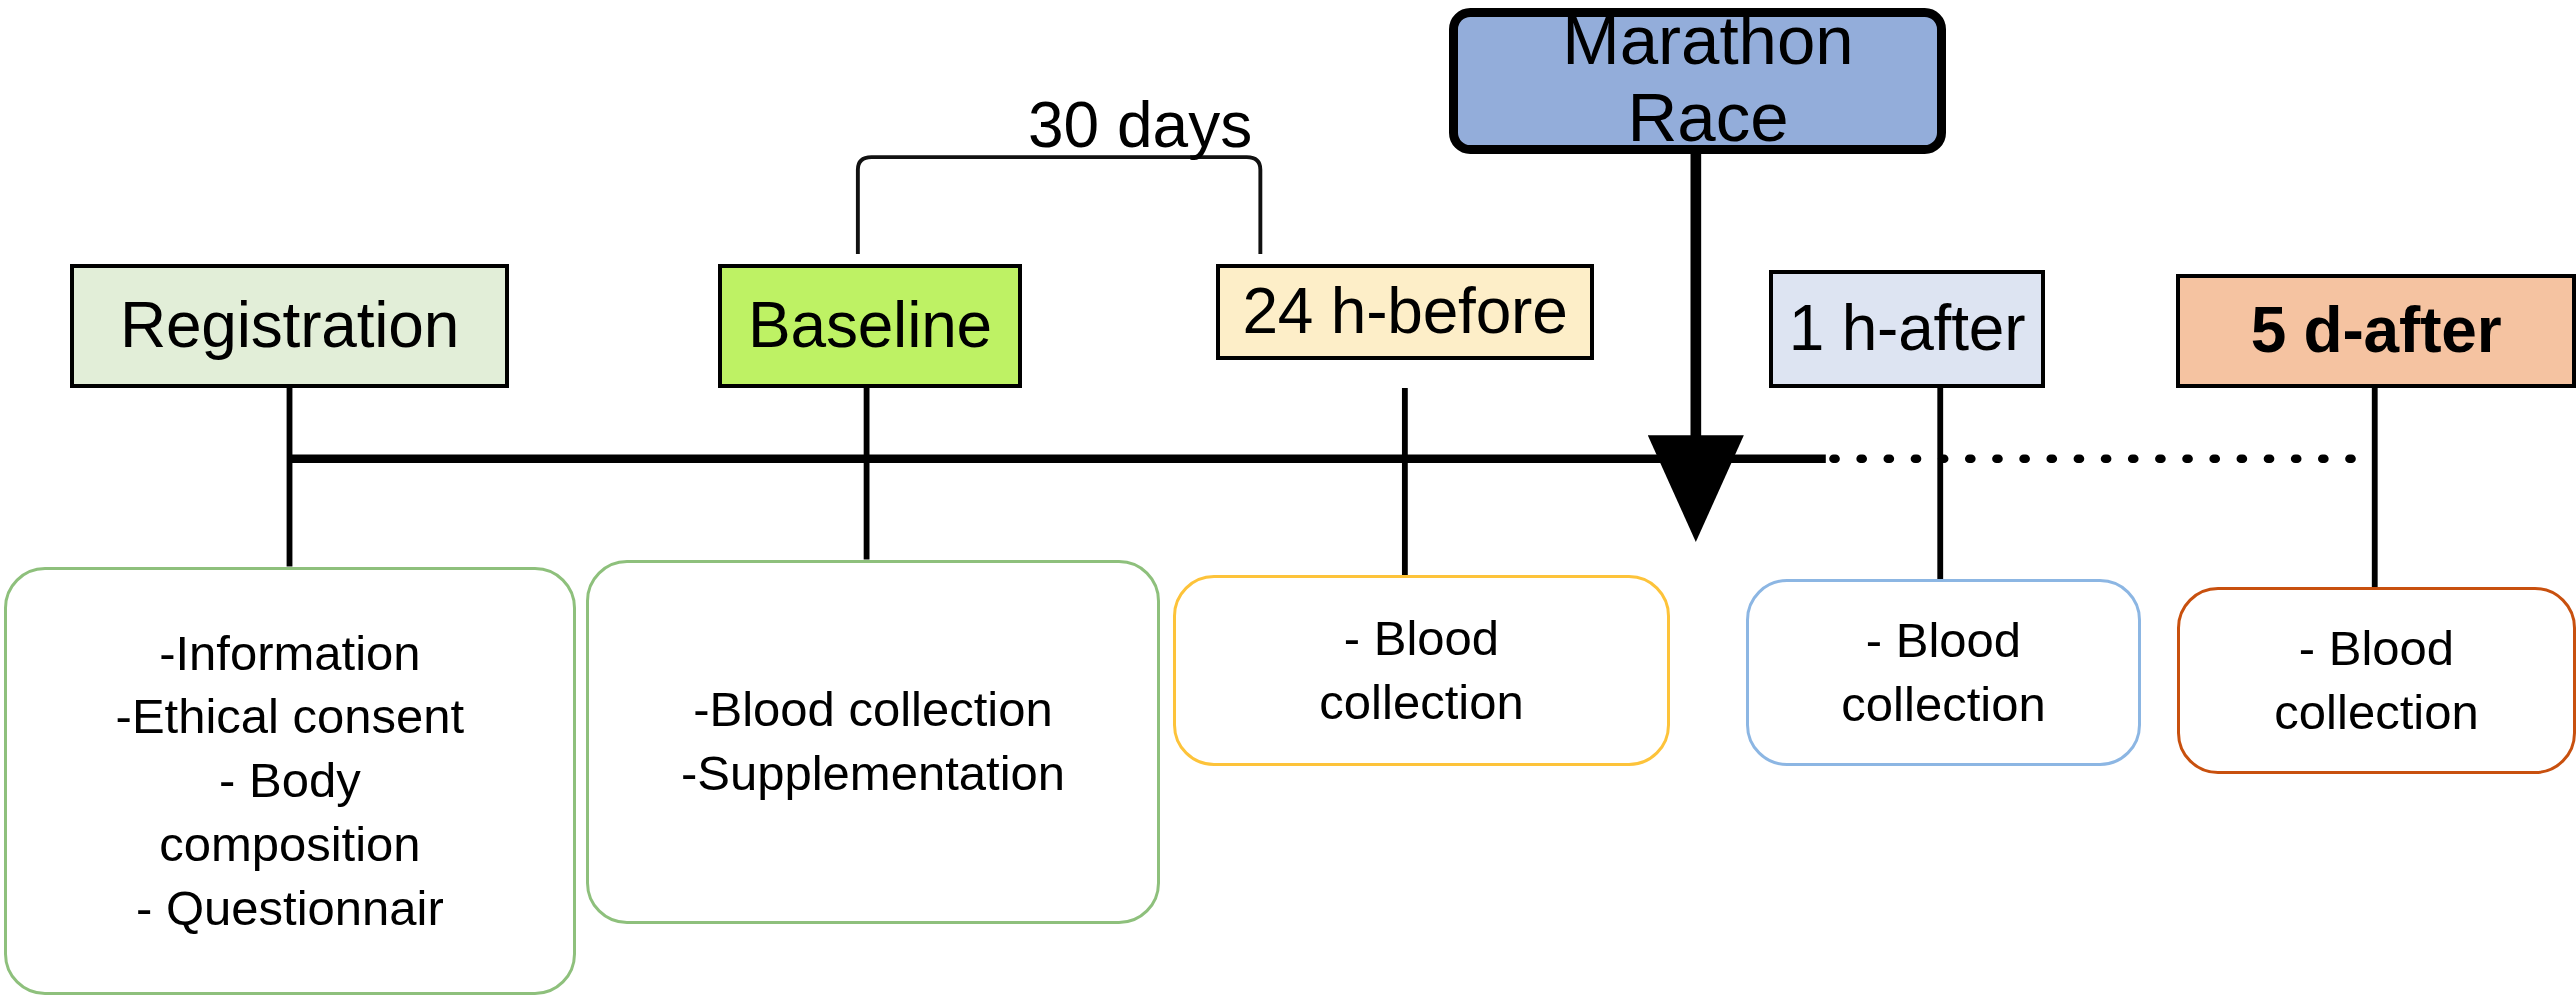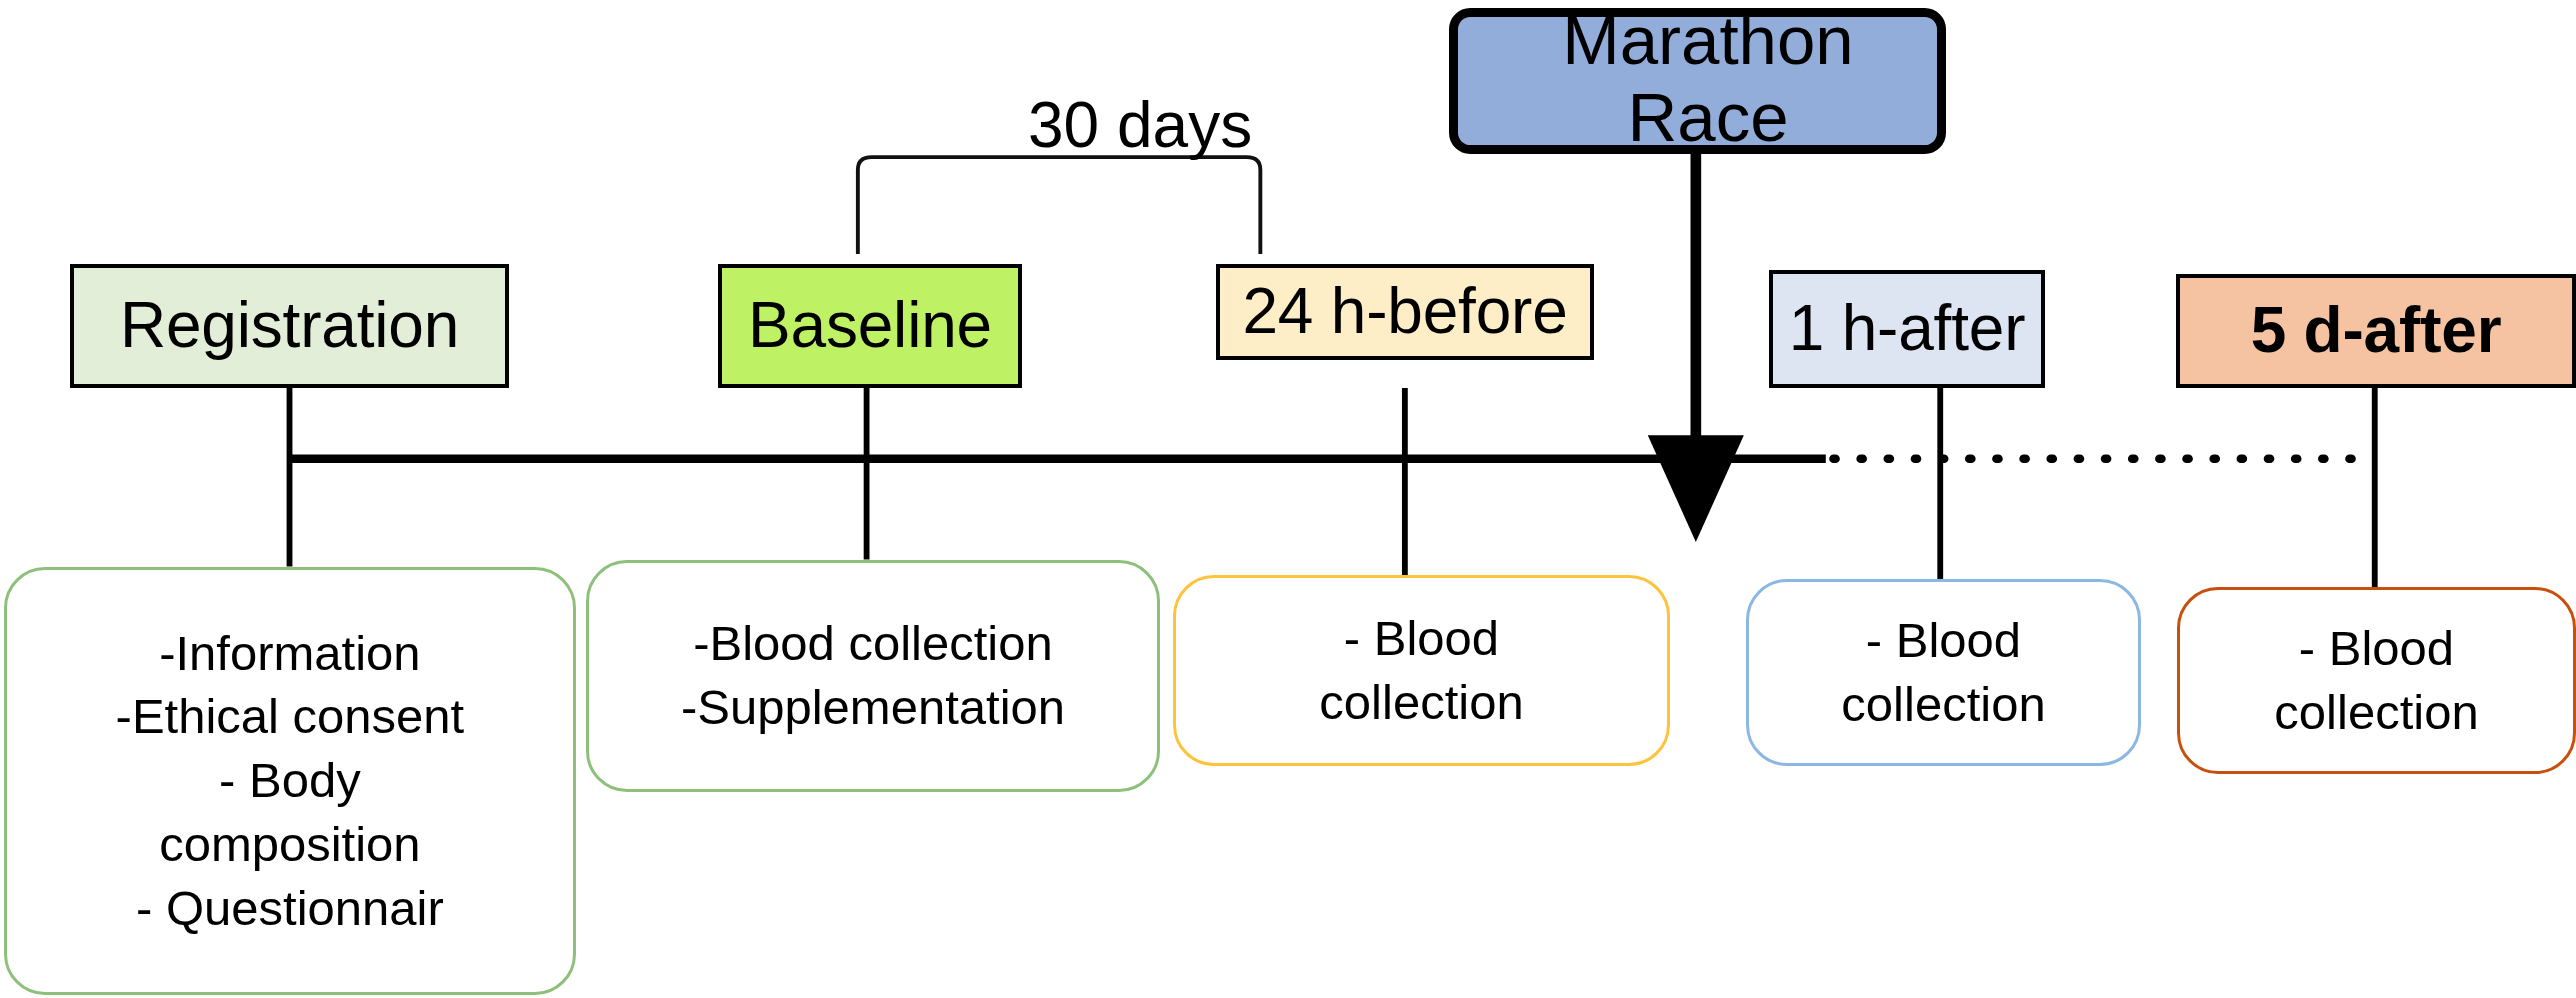--- a/index.html
+++ b/index.html
@@ -151,21 +151,21 @@
   <div class="activity-box wrap" style="left:3.9px; top:567px; width:572px; height:428px; border-color:#8ec07c;">
     <div class="lines">
       <div>-Information</div>
       <div>-Ethical consent</div>
       <div>- Body</div>
       <div>composition</div>
       <div>- Questionnair</div>
     </div>
   </div>
 
-  <div class="activity-box" style="left:586px; top:560px; width:574px; height:232px; border-color:#8ec07c;justify-content:center;">
+  <div class="activity-box" style="left:586px; top:560px; width:574px; height:364px; border-color:#8ec07c;justify-content:center;">
     <div class="lines">
       <div>-Blood collection</div>
       <div>-Supplementation</div>
     </div>
   </div>
 
   <div class="activity-box" style="left:1173px; top:575px; width:497px; height:191px; border-color:#fdc33a;">
     <div class="lines">
       <div>- Blood</div>
       <div>collection</div>

